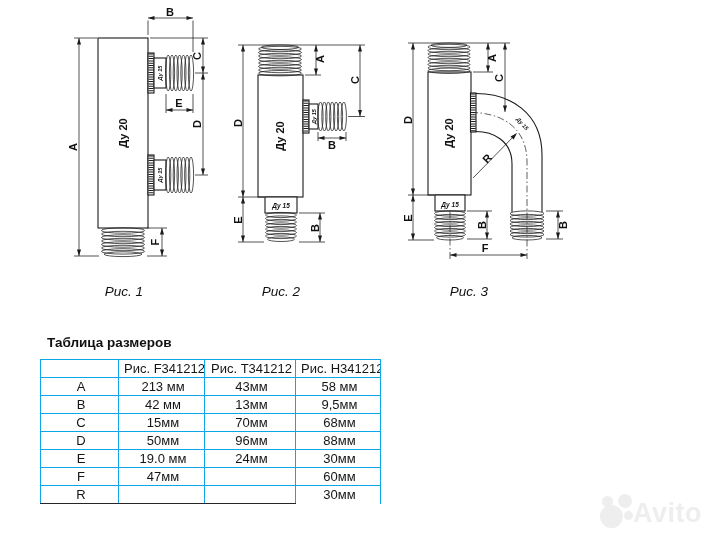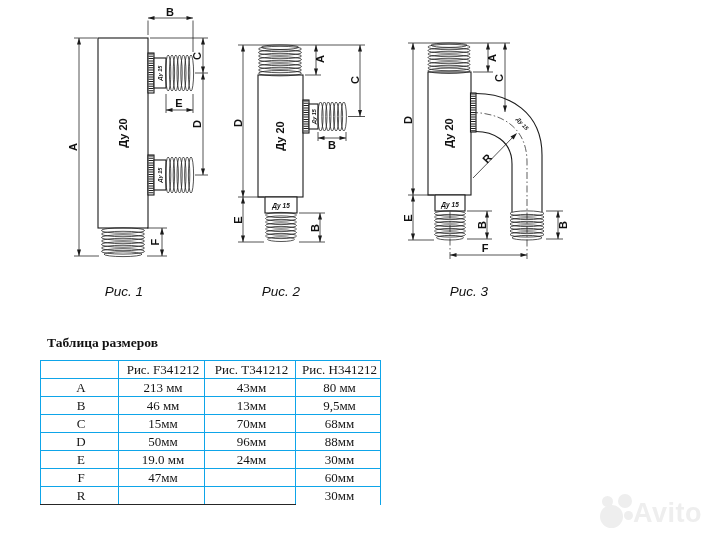--- a/index.html
+++ b/index.html
@@ -16,21 +16,21 @@
   .ph  { font-size:6.5px; font-weight:bold; font-style:italic; }
   .cap { font-size:13.5px; font-style:italic; }
   .o    { fill:#fff; stroke:#1b1b1b; stroke-width:1.1; }
   .bend { fill:none; stroke:#1b1b1b; stroke-width:1.1; }
   .thr  { fill:none; stroke:#1b1b1b; stroke-width:0.75; }
   .dim  { fill:none; stroke:#1b1b1b; stroke-width:0.75; }
   .ar   { fill:#1b1b1b; stroke:none; }
   .hatch{ stroke:#1b1b1b; stroke-width:5; stroke-dasharray:1 1.3; }
   .cl   { fill:none; stroke:#1b1b1b; stroke-width:0.7; stroke-dasharray:7 2.5 1.5 2.5; }
 
-  .tblwrap { position:absolute; left:40px; top:335px;font-family:Liberation Serif, serif; }
+  .tblwrap { position:absolute; left:40px; top:335px; }
   .tbl-title { font-size:13.5px; font-weight:bold; color:#111; margin:0 0 9px 7px; }
   table.size { border-collapse:collapse; table-layout:fixed; width:340px; font-size:13px; color:#161616; }
   table.size td, table.size th { border:1px solid #0ea5e9; height:17px; padding:0 2px 0 5px;
        line-height:15px; text-align:center; font-weight:normal; overflow:hidden; white-space:nowrap; }
   table.size tr.last td { border-bottom:none; }
   table.size tr.last td.keepb { border-bottom:1px solid #262626; }
 
   .wm { position:absolute; left:596px; top:492px; width:112px; height:46px; color:#eeeeee; }
   .wm i { position:absolute; background:#eeeeee; border-radius:50%; display:block; }
   .wm .c1 { left:4px;  top:13px; width:23px; height:23px; }
@@ -283,25 +283,25 @@
           <tr>
         <th></th>
         <th>Рис. F341212</th>
         <th>Рис. T341212</th>
         <th>Рис. H341212</th>
       </tr>
       <tr>
         <td>A</td>
         <td>213 мм</td>
         <td>43мм</td>
-        <td>80 мм</td>
+        <td>58 мм</td>
       </tr>
       <tr>
         <td>B</td>
-        <td>46 мм</td>
+        <td>42 мм</td>
         <td>13мм</td>
         <td>9,5мм</td>
       </tr>
       <tr>
         <td>C</td>
         <td>15мм</td>
         <td>70мм</td>
         <td>68мм</td>
       </tr>
       <tr>

